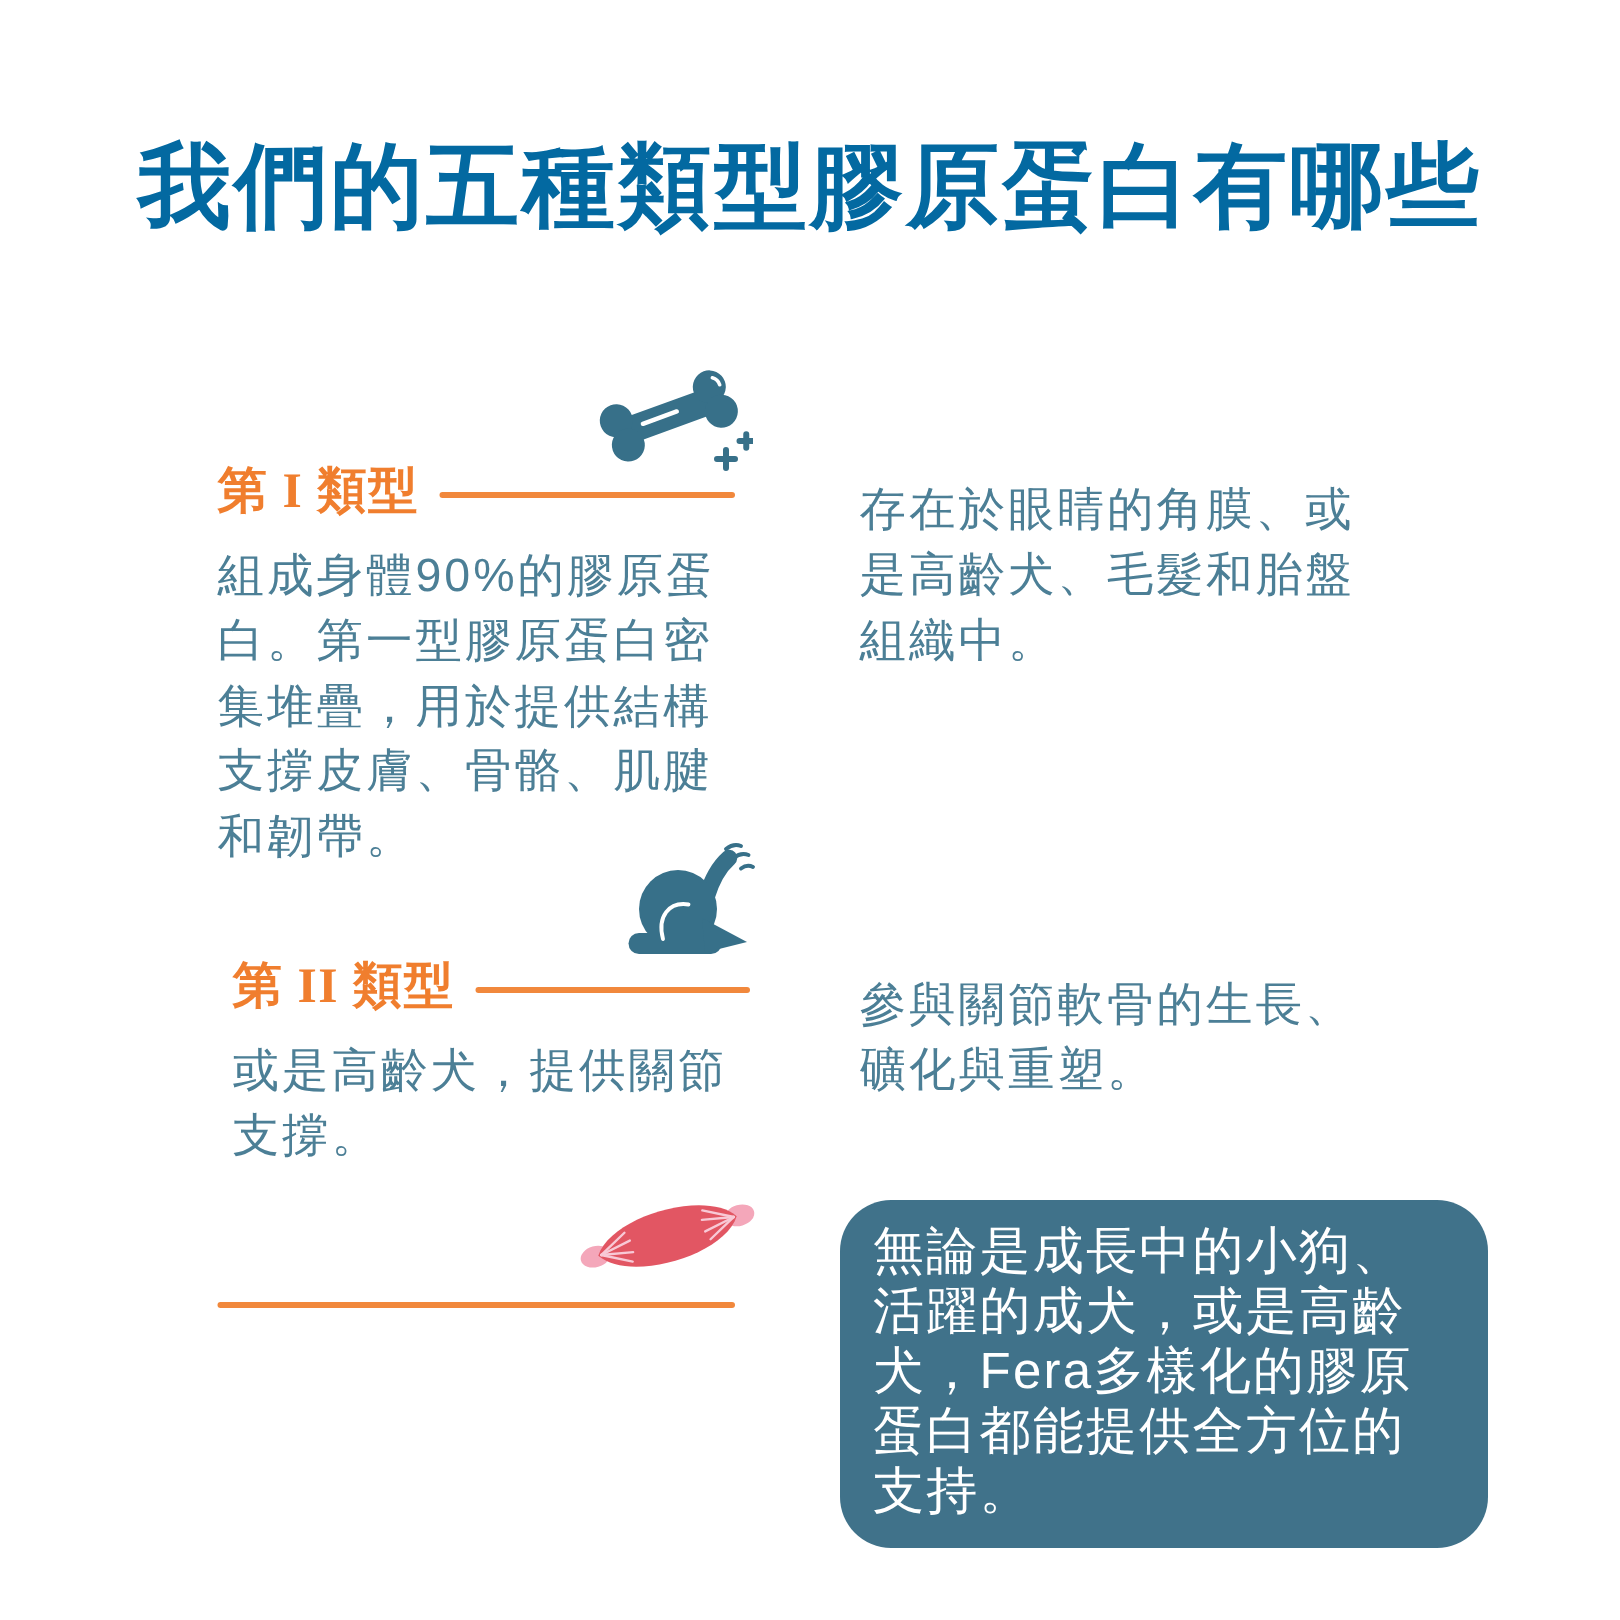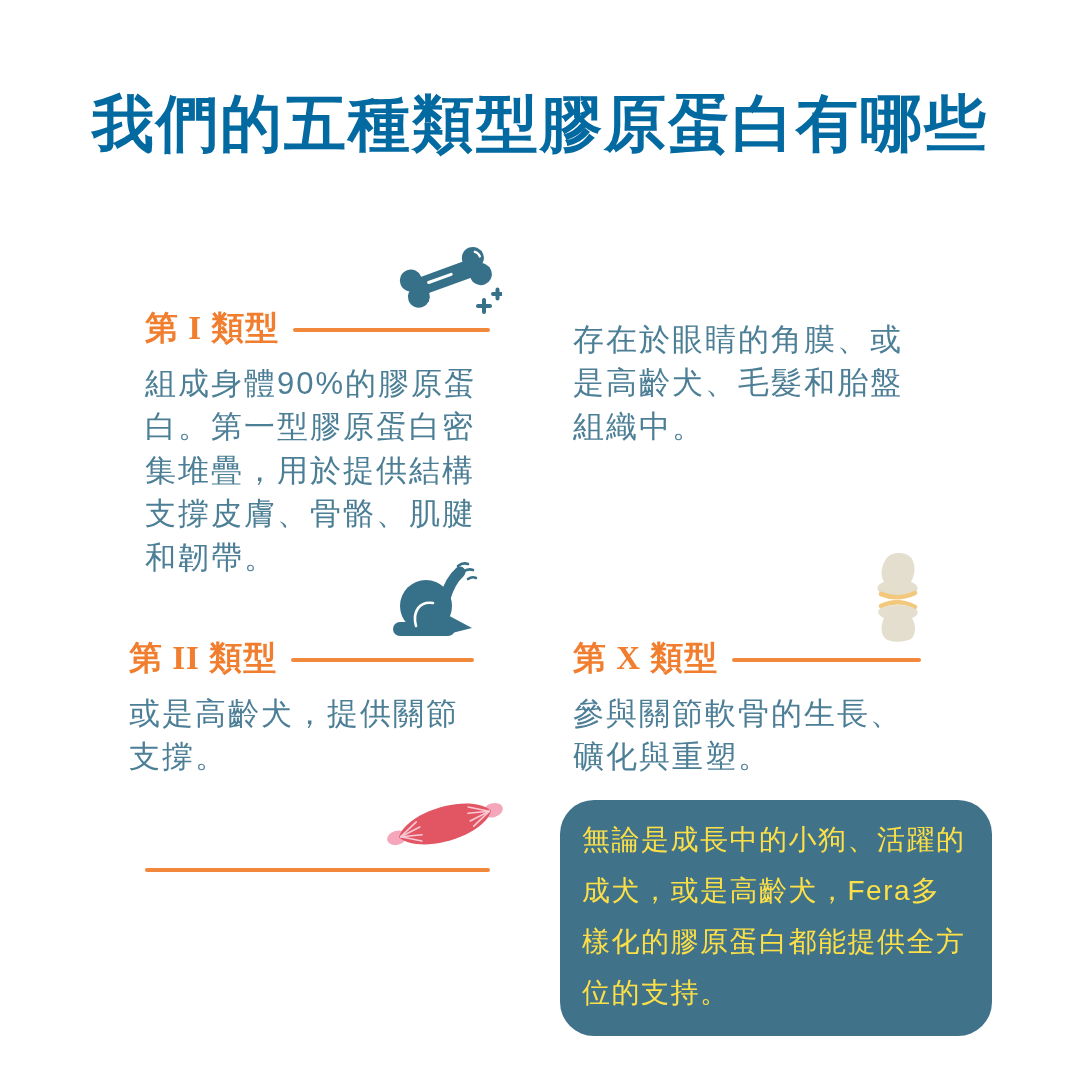--- a/index.html
+++ b/index.html
@@ -16,21 +16,21 @@
     top:82px;left:0;right:0;
     margin:0;
     text-align:center;
     font-size:62px;
     font-weight:800;
     letter-spacing:2px;
     color:#0369a1;
   }
   .card{position:absolute;}
   .card-1{left:145px;top:306px;width:345px;}
-  .card-2{left:129px;top:636px;width:345px;}
+  .card-2{left:155px;top:636px;width:345px;}
   .card-3{left:145px;top:846px;width:345px;}
   .card-5{left:573px;top:306px;width:348px;}
   .card-x{left:573px;top:636px;width:348px;}
   .card-header{
     position:relative;
     display:flex;
     align-items:center;
     gap:14px;
     height:44px;
   }
@@ -69,24 +69,24 @@
     position:absolute;
     left:560px;top:800px;
     width:432px;
     box-sizing:border-box;
     background:#40728A;
     border-radius:34px;
     padding:14px 22px 18px 22px;
   }
   .note-box p{
     margin:0;
-    color:#fde047;
-    font-size:28px;
+    color:#ffffff;
+    font-size:34px;
     letter-spacing:1.5px;
-    line-height:51px;
+    line-height:40px;
   }
 </style>
 </head>
 <body>
 
 <div class="canvas">
 
   <h1 class="title">我們的五種類型膠原蛋白有哪些</h1>
 
   <section class="card card-1">
@@ -161,32 +161,20 @@
         </svg>
       </span>
     </div>
   </section>
 
   <section class="card card-5">
     <p class="body-text">存在於眼睛的角膜、或是高齡犬、毛髮和胎盤組織中。</p>
   </section>
 
   <section class="card card-x">
-    <div class="card-header">
-      <h2>第 X 類型</h2>
-      <div class="rule"></div>
-      <span class="icon-wrap icon-joint">
-        <svg width="58" height="92" viewBox="0 0 58 92">
-          <path d="M17 9 C22 1 38 1 43 9 C47 17 46 25 42 32 C49 34 51 40 45 43 C38 46 20 46 12 43 C6 40 8 34 15 32 C11 25 12 17 17 9 Z" fill="#E4DECE"></path>
-          <path d="M12 44 Q29 51 46 43" stroke="#F2C87D" stroke-width="4.6" stroke-linecap="round" fill="none"></path>
-          <path d="M12 56 Q29 48 46 57" stroke="#F2C87D" stroke-width="4.6" stroke-linecap="round" fill="none"></path>
-          <path d="M12 58 C20 54 38 54 45 58 C51 61 49 66 43 68 C47 75 47 83 43 88 C37 93 20 93 16 88 C11 83 12 75 15 68 C9 66 7 61 12 58 Z" fill="#E4DECE"></path>
-        </svg>
-      </span>
-    </div>
     <p class="body-text">參與關節軟骨的生長、礦化與重塑。</p>
   </section>
 
   <div class="note-box">
     <p>無論是成長中的小狗、活躍的成犬，或是高齡犬，Fera多樣化的膠原蛋白都能提供全方位的支持。</p>
   </div>
 
 </div>
 
 </body></html>

